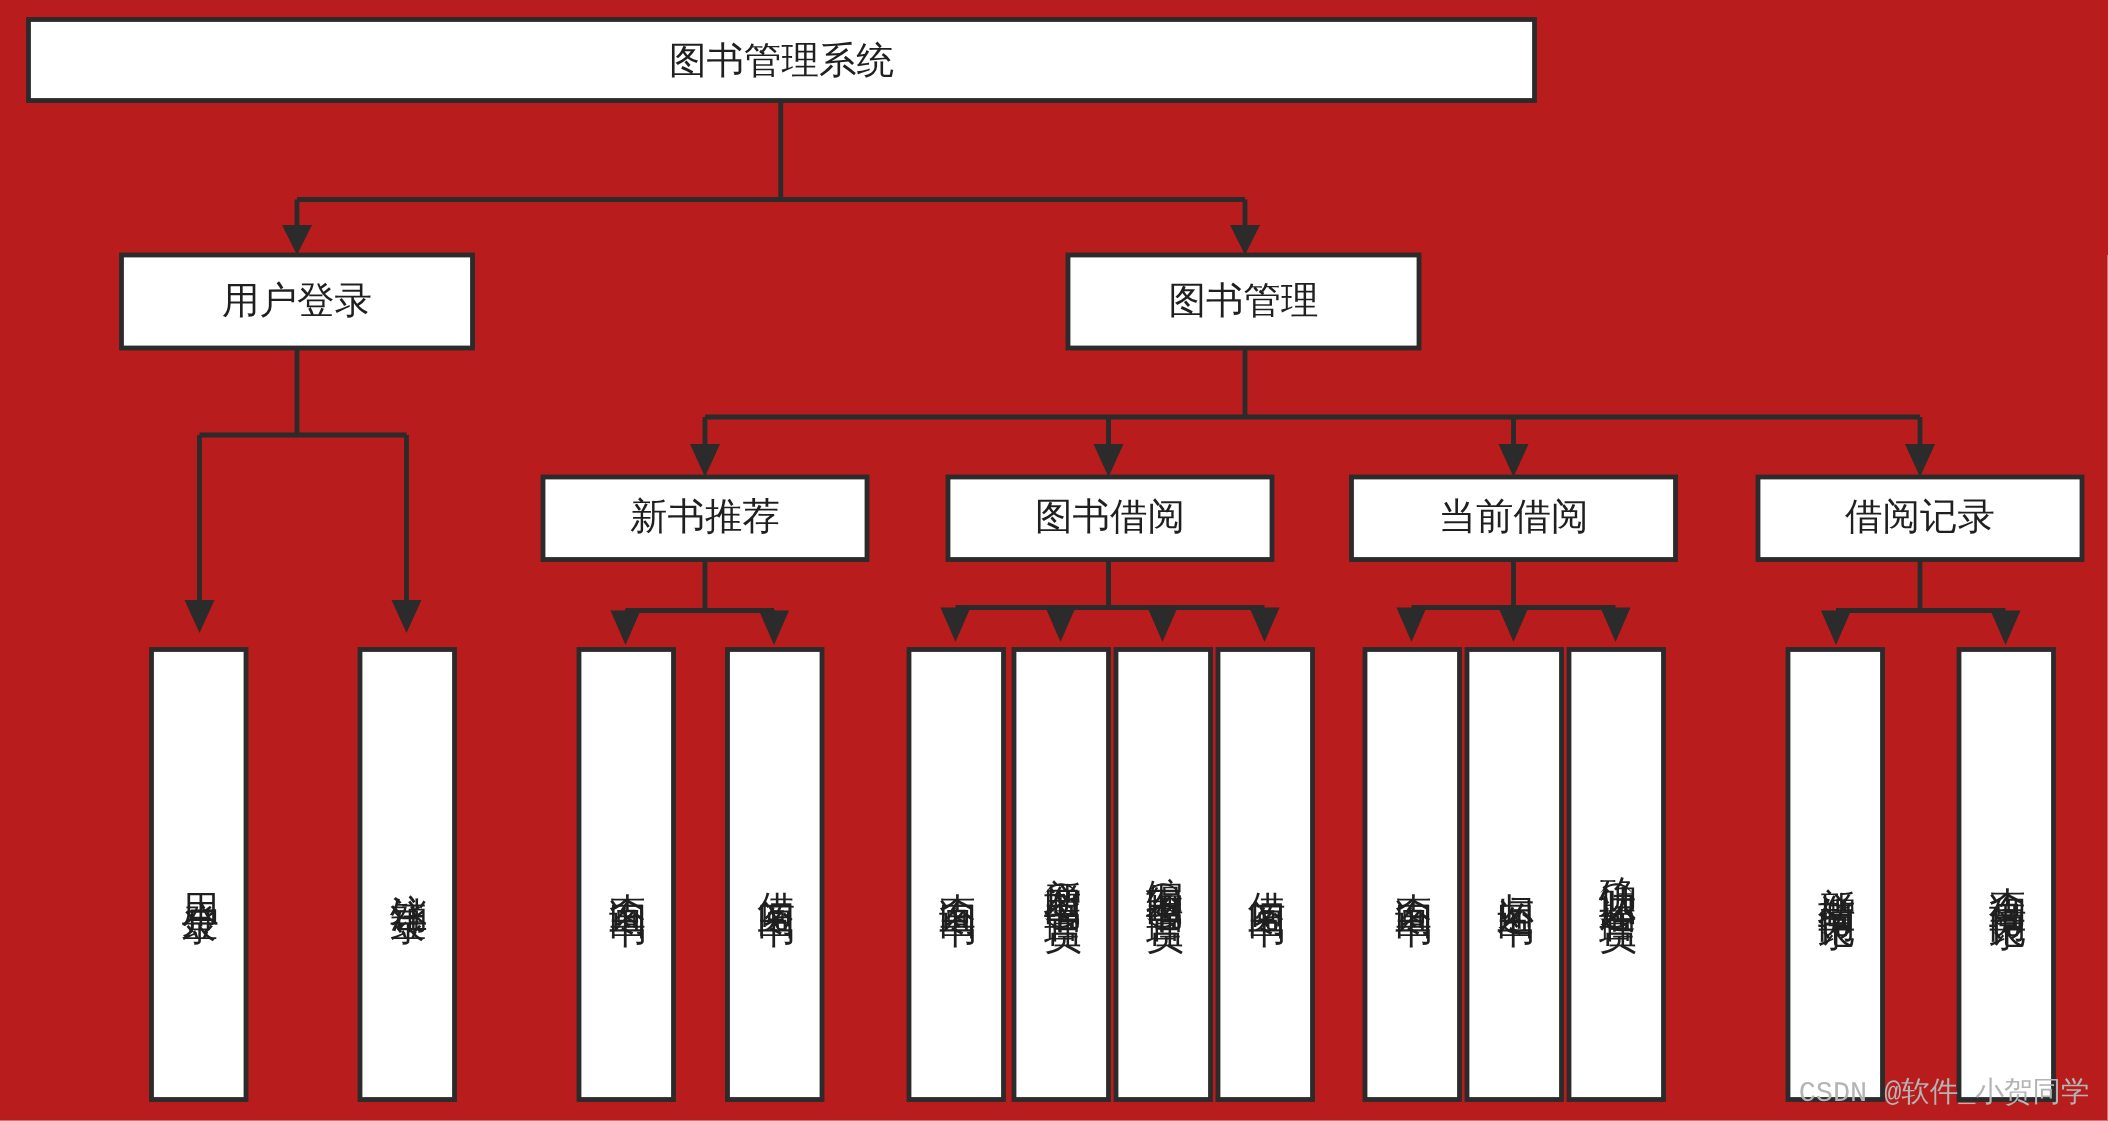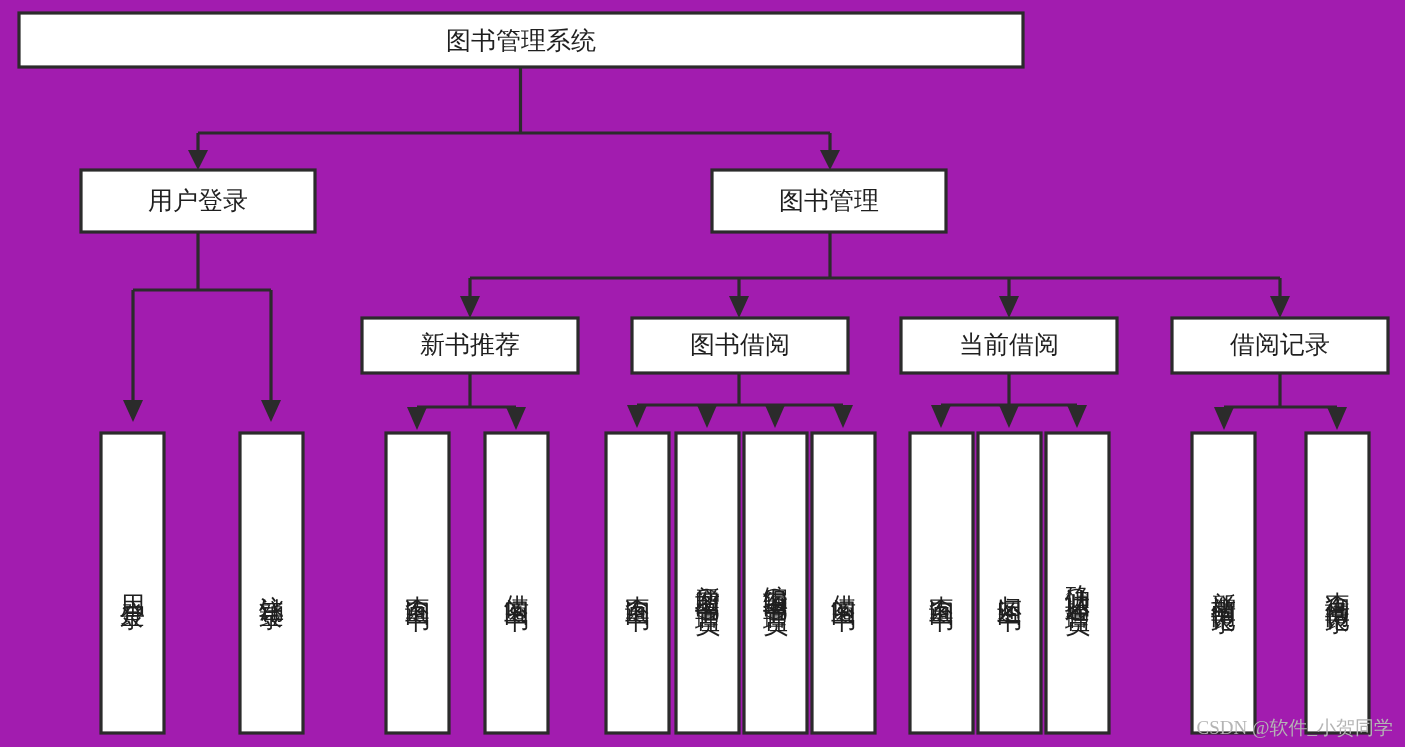--- a/index.html
+++ b/index.html
@@ -10,21 +10,21 @@
   body {
     width: 1405px;
     height: 747px;
     font-family: "Liberation Sans", "DejaVu Sans", sans-serif;
     overflow: hidden;
   }
   #diagram-root {
     position: relative;
     width: 1405px;
     height: 747px;
-    background: #a21caf;
+    background: #b91c1c;
   }
   svg#tree-svg {
     position: absolute;
     top: 0;
     left: 0;
     width: 1405px;
     height: 747px;
     display: block;
   }
   .node-box {
@@ -56,21 +56,21 @@
     writing-mode: vertical-rl;
     text-orientation: upright;
     letter-spacing: 4px;
     text-anchor: middle;
     dominant-baseline: central;
   }
   .watermark-text {
     position: absolute;
     right: 12px;
     bottom: 6px;
-    font-family: Liberation Serif, serif;
+    font-family: Liberation Mono, monospace;
     font-size: 19px;
     color: #b4b4b4;
     white-space: nowrap;
     pointer-events: none;
     user-select: none;
   }
 </style>
 </head>
 <body>
 

